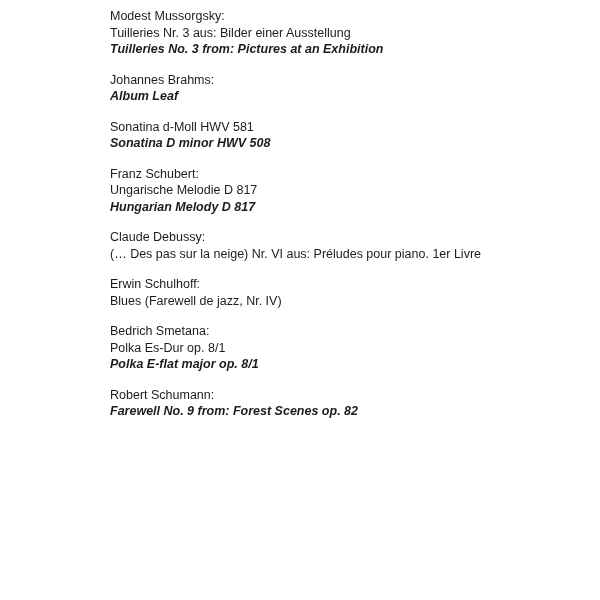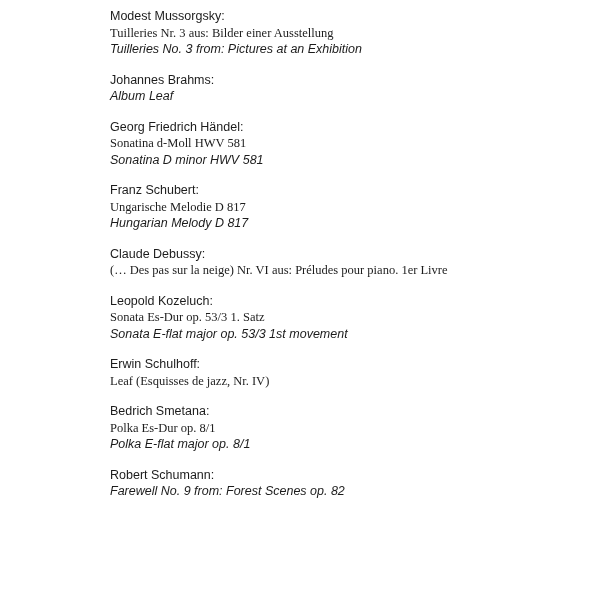--- a/index.html
+++ b/index.html
@@ -29,63 +29,56 @@
   .entry div {
     font-size: 12.5px;
     line-height: 16.5px;
     white-space: nowrap;
   }
   .composer {
     font-style: normal;
   }
   .title {
     font-style: normal;
-    font-family: Liberation Serif, serif;
   }
   .translation {
     font-style: italic;
-    font-weight: 400;
+    font-weight: 700;
   }
 </style>
 </head>
 <body>
 
 <div class="page">
   <div id="list">
       <div class="entry">
         <div class="composer">Modest Mussorgsky:</div>
         <div class="title">Tuilleries Nr. 3 aus: Bilder einer Ausstellung</div>
         <div class="translation">Tuilleries No. 3 from: Pictures at an Exhibition</div>
       </div>
       <div class="entry">
         <div class="composer">Johannes Brahms:</div>
         <div class="translation">Album Leaf</div>
       </div>
       <div class="entry">
-        <div class="composer">Georg Friedrich Händel:</div>
         <div class="title">Sonatina d-Moll HWV 581</div>
-        <div class="translation">Sonatina D minor HWV 581</div>
+        <div class="translation">Sonatina D minor HWV 508</div>
       </div>
       <div class="entry">
         <div class="composer">Franz Schubert:</div>
         <div class="title">Ungarische Melodie D 817</div>
         <div class="translation">Hungarian Melody D 817</div>
       </div>
       <div class="entry">
         <div class="composer">Claude Debussy:</div>
         <div class="title">(… Des pas sur la neige) Nr. VI aus: Préludes pour piano. 1er Livre</div>
       </div>
       <div class="entry">
-        <div class="composer">Leopold Kozeluch:</div>
-        <div class="title">Sonata Es-Dur op. 53/3 1. Satz</div>
-        <div class="translation">Sonata E-flat major op. 53/3 1st movement</div>
-      </div>
-      <div class="entry">
         <div class="composer">Erwin Schulhoff:</div>
-        <div class="title">Leaf (Esquisses de jazz, Nr. IV)</div>
+        <div class="title">Blues (Farewell de jazz, Nr. IV)</div>
       </div>
       <div class="entry">
         <div class="composer">Bedrich Smetana:</div>
         <div class="title">Polka Es-Dur op. 8/1</div>
         <div class="translation">Polka E-flat major op. 8/1</div>
       </div>
       <div class="entry">
         <div class="composer">Robert Schumann:</div>
         <div class="translation">Farewell No. 9 from: Forest Scenes op. 82</div>
       </div>

